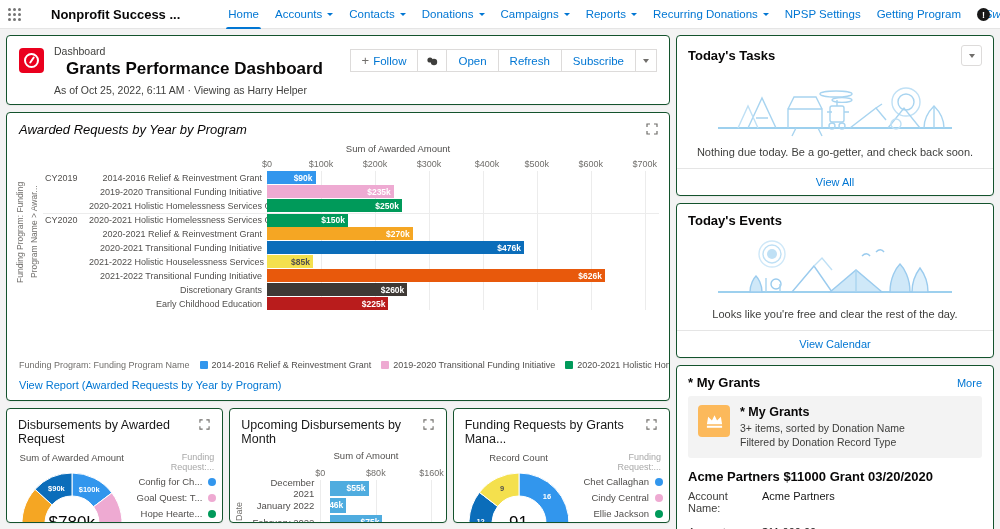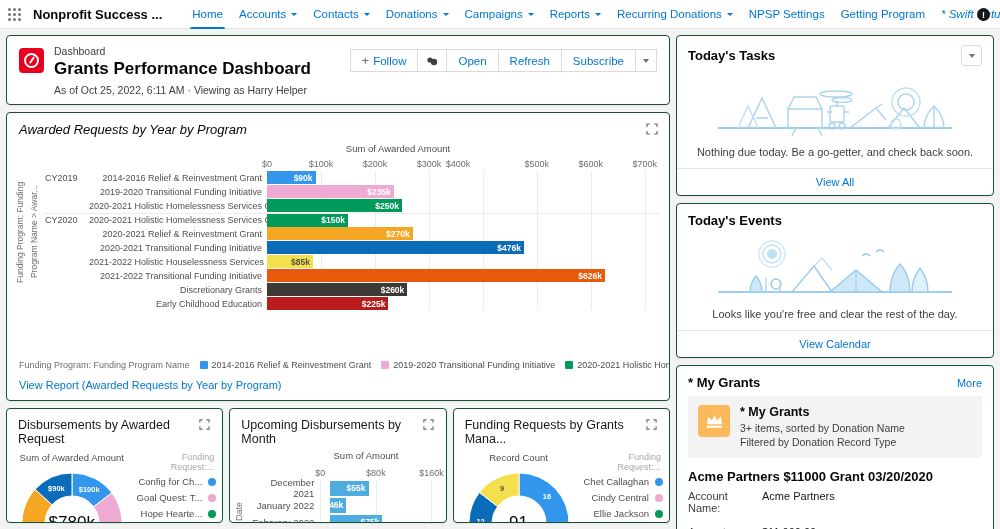--- a/index.html
+++ b/index.html
@@ -8,21 +8,21 @@
     font-family: "Liberation Sans", sans-serif;
     background: #f3f3f3;
     overflow: hidden;
     color: #181818;
     font-size: 12px;
   }
 
   
   .topnav {
     height: 29px; background: #fff; display: flex; align-items: center;
-    border-bottom: 1px solid #e5e5e5; padding: 0 8px; position: relative;
+    border-bottom: 1px solid #e5e5e5; padding: 0 8px; position: relative; gap: 18px;
   }
   .app-launcher { width: 22px; height: 22px; display: flex; align-items: center;
     justify-content: center; cursor: pointer; }
   .grid-dots { display: grid; grid-template-columns: repeat(3, 3px);
     grid-template-rows: repeat(3,3px); gap: 2px; }
   .grid-dots i { background: #747474; border-radius: 50%; display: block; width:3px;height:3px;}
   .app-name { font-size: 13px; font-weight: 700; color: #080707; margin-left: 12px;
     white-space: nowrap; }
   .navtabs { display: flex; align-items: center; height: 29px; margin-left: 22px; }
   .navtab {
@@ -68,21 +68,21 @@
   .dash-icon .ring {
     width: 15px; height: 15px; border: 2px solid #fff; border-radius: 50%;
     position: relative;
   }
   .dash-icon .ring::after {
     content: ""; position: absolute; width: 2px; height: 8px; background: #fff;
     left: 4.5px; top: 1px; transform: rotate(35deg); border-radius: 1px;
   }
   .dash-titles { margin-left: 10px; flex: 1; }
   .dash-kicker { font-size: 10.5px; color: #3e3e3c; line-height: 13px; }
-  .dash-title { font-size: 17px; font-weight: 700; color: #080707; line-height: 21px; }
+  .dash-title { font-size: 17px; font-weight: 700; color: #080707; line-height: 21px; margin-left: 12px; }
   .dash-sub { font-size: 10.5px; color: #3e3e3c; margin-top: 5px; }
   .hdr-actions { display: flex; align-items: center; margin-top: 4px; }
   .btn {
     height: 23px; border: 1px solid #dddbda; background: #fff; color: #0176d3;
     font-size: 11.5px; padding: 0 11px; display: flex; align-items: center;
     cursor: pointer; white-space: nowrap; font-family: inherit;
   }
   .btn + .btn { margin-left: -1px; }
   .btn.icon-btn { padding: 0 8px; }
   .btn.caret-btn { padding: 0 7px; }
@@ -352,21 +352,21 @@
         <div class="axis-title">Sum of Awarded Amount</div>
         <div class="yaxis-rot">Funding Program: Funding</div>
         <div class="yaxis-rot2">Program Name &gt; Awar...</div>
 
         <div class="plotwrap">
           <div class="xticks" id="big-xticks">
               <div class="xtick" style="left: 224px;">$0</div>
               <div class="xtick" style="left: 277.973px;">$100k</div>
               <div class="xtick" style="left: 331.945px;">$200k</div>
               <div class="xtick" style="left: 385.918px;">$300k</div>
-              <div class="xtick" style="left: 415px;">$400k</div>
+              <div class="xtick" style="left: 444px;">$400k</div>
               <div class="xtick" style="left: 493.863px;">$500k</div>
               <div class="xtick" style="left: 547.836px;">$600k</div>
               <div class="xtick" style="left: 601.808px;">$700k</div>
             </div>
           <div class="rows" id="big-rows">
             <div class="gridlines" id="big-grid">
                 <div class="gridline" style="left: 224px;"></div>
                 <div class="gridline" style="left: 277.973px;"></div>
                 <div class="gridline" style="left: 331.945px;"></div>
                 <div class="gridline" style="left: 385.918px;"></div>

